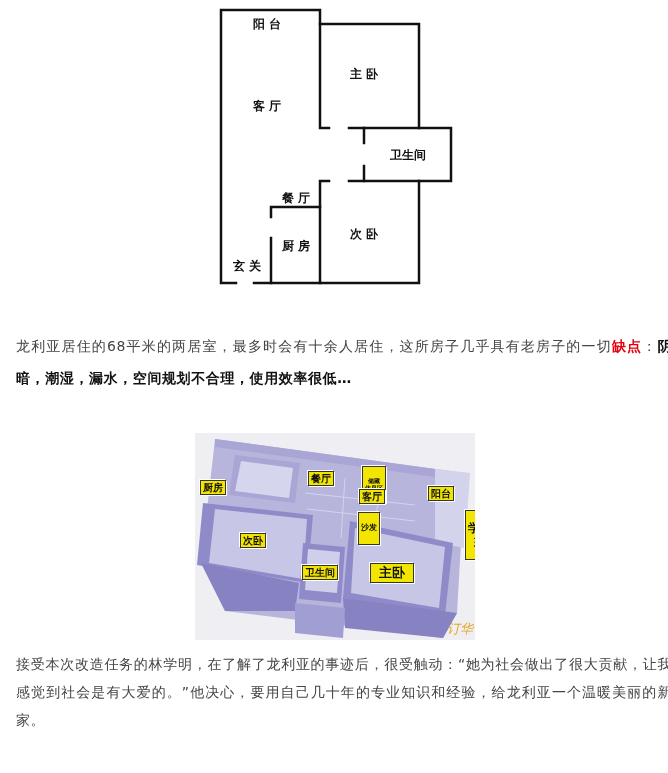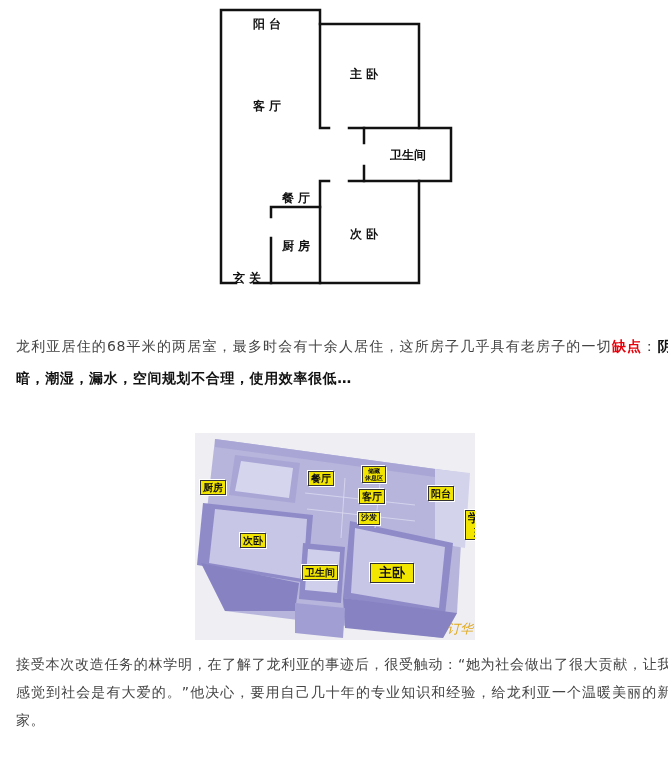--- a/index.html
+++ b/index.html
@@ -11,21 +11,21 @@
   .para { position: absolute; left: 16px; width: 656px; font-size: 14px; color: #444;
           line-height: 32px; letter-spacing: 0.6px; text-align: justify; }
   .para .red { color: #e8000b; font-weight: bold; }
   .para .bold { color: #111; font-weight: bold; }
   .render3d { position: absolute; left: 195px; top: 433px; width: 280px; height: 207px;
               background: #eeeef3; overflow: hidden; }
   .tag { position: absolute; background: #f2e600; border: 1.5px solid #333;
          font-size: 10px; font-weight: bold; color: #111; text-align: center;
          line-height: 1.1; padding: 1px 2px; white-space: nowrap;
          box-shadow: 1px 1px 0 #fff, -1px -1px 0 #fff; }
-  .tag.small { font-size: 6px; padding: 1px 2px; }
+  .tag.small { font-size: 6px; padding: 11px 2px; }
   .watermark { position: absolute; right: 2px; bottom: 2px; font-size: 13px;
                color: #e0a81c; font-weight: normal; font-style: italic; }
 </style>
 </head>
 <body>
 
 <div class="floorplan">
   <svg width="250" height="290" viewBox="0 0 250 290">
     <g stroke="#111" stroke-width="2.5" fill="none" stroke-linecap="square">
 
@@ -45,21 +45,21 @@
       <line x1="44" y1="283" x2="110" y2="283"></line>
     </g>
   </svg>
   <span class="fp-label" style="left:43px; top:16px;">阳台</span>
   <span class="fp-label" style="left:140px; top:66px;">主卧</span>
   <span class="fp-label" style="left:43px; top:98px;">客厅</span>
   <span class="fp-label" style="left:180px; top:147px; letter-spacing:0;">卫生间</span>
   <span class="fp-label" style="left:72px; top:190px;">餐厅</span>
   <span class="fp-label" style="left:140px; top:226px;">次卧</span>
   <span class="fp-label" style="left:72px; top:238px;">厨房</span>
-  <span class="fp-label" style="left:23px; top:270px;">玄关</span>
+  <span class="fp-label" style="left:23px; top:258px;">玄关</span>
 </div>
 
 <p class="para" style="top:330px; margin:0;"><span>龙利亚居住的68平米的两居室，最多时会有十余人居住，这所房子几乎具有老房子的一切</span><span class="red">缺点</span><span>：</span><span class="bold">阴暗，潮湿，漏水，空间规划不合理，使用效率很低…</span></p>
 
 <div class="render3d">
   <svg width="280" height="207" viewBox="0 0 280 207">
 
     <polygon points="20,6 270,40 262,180 248,205 30,178 6,130" fill="#b7b5dc"></polygon>
 
     <polygon points="20,6 240,36 240,44 20,14" fill="#a9a6d6"></polygon>

